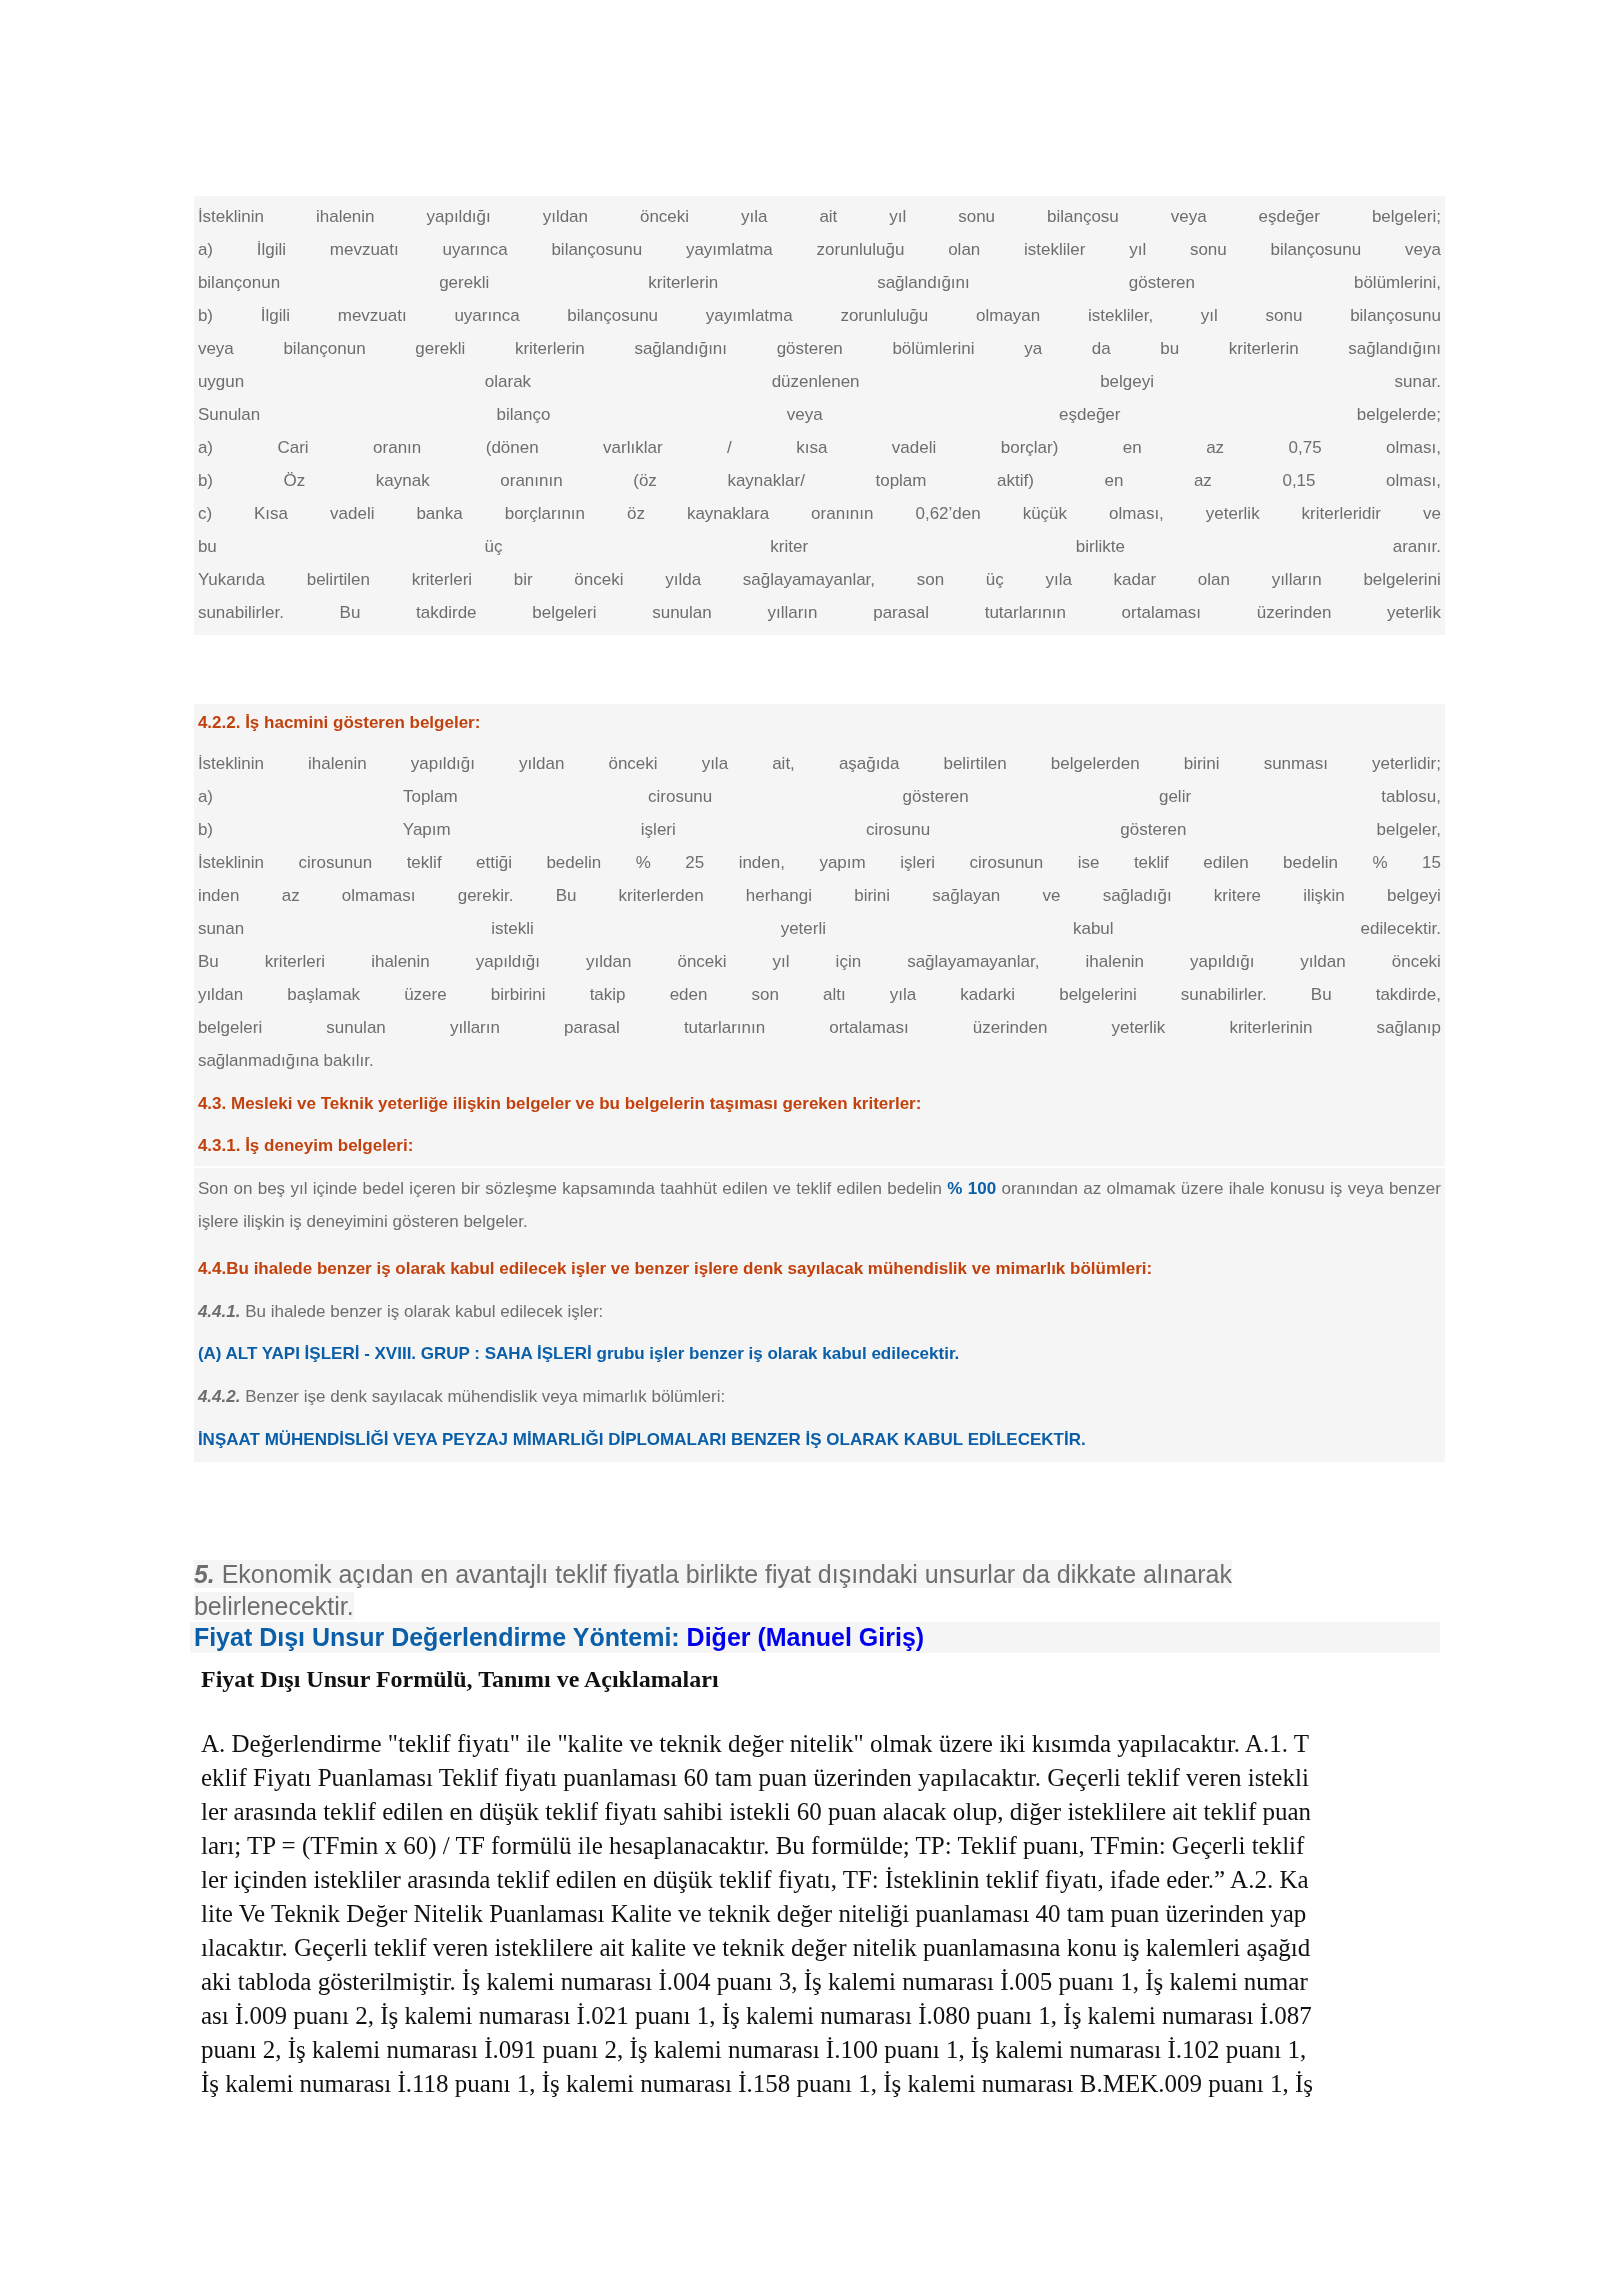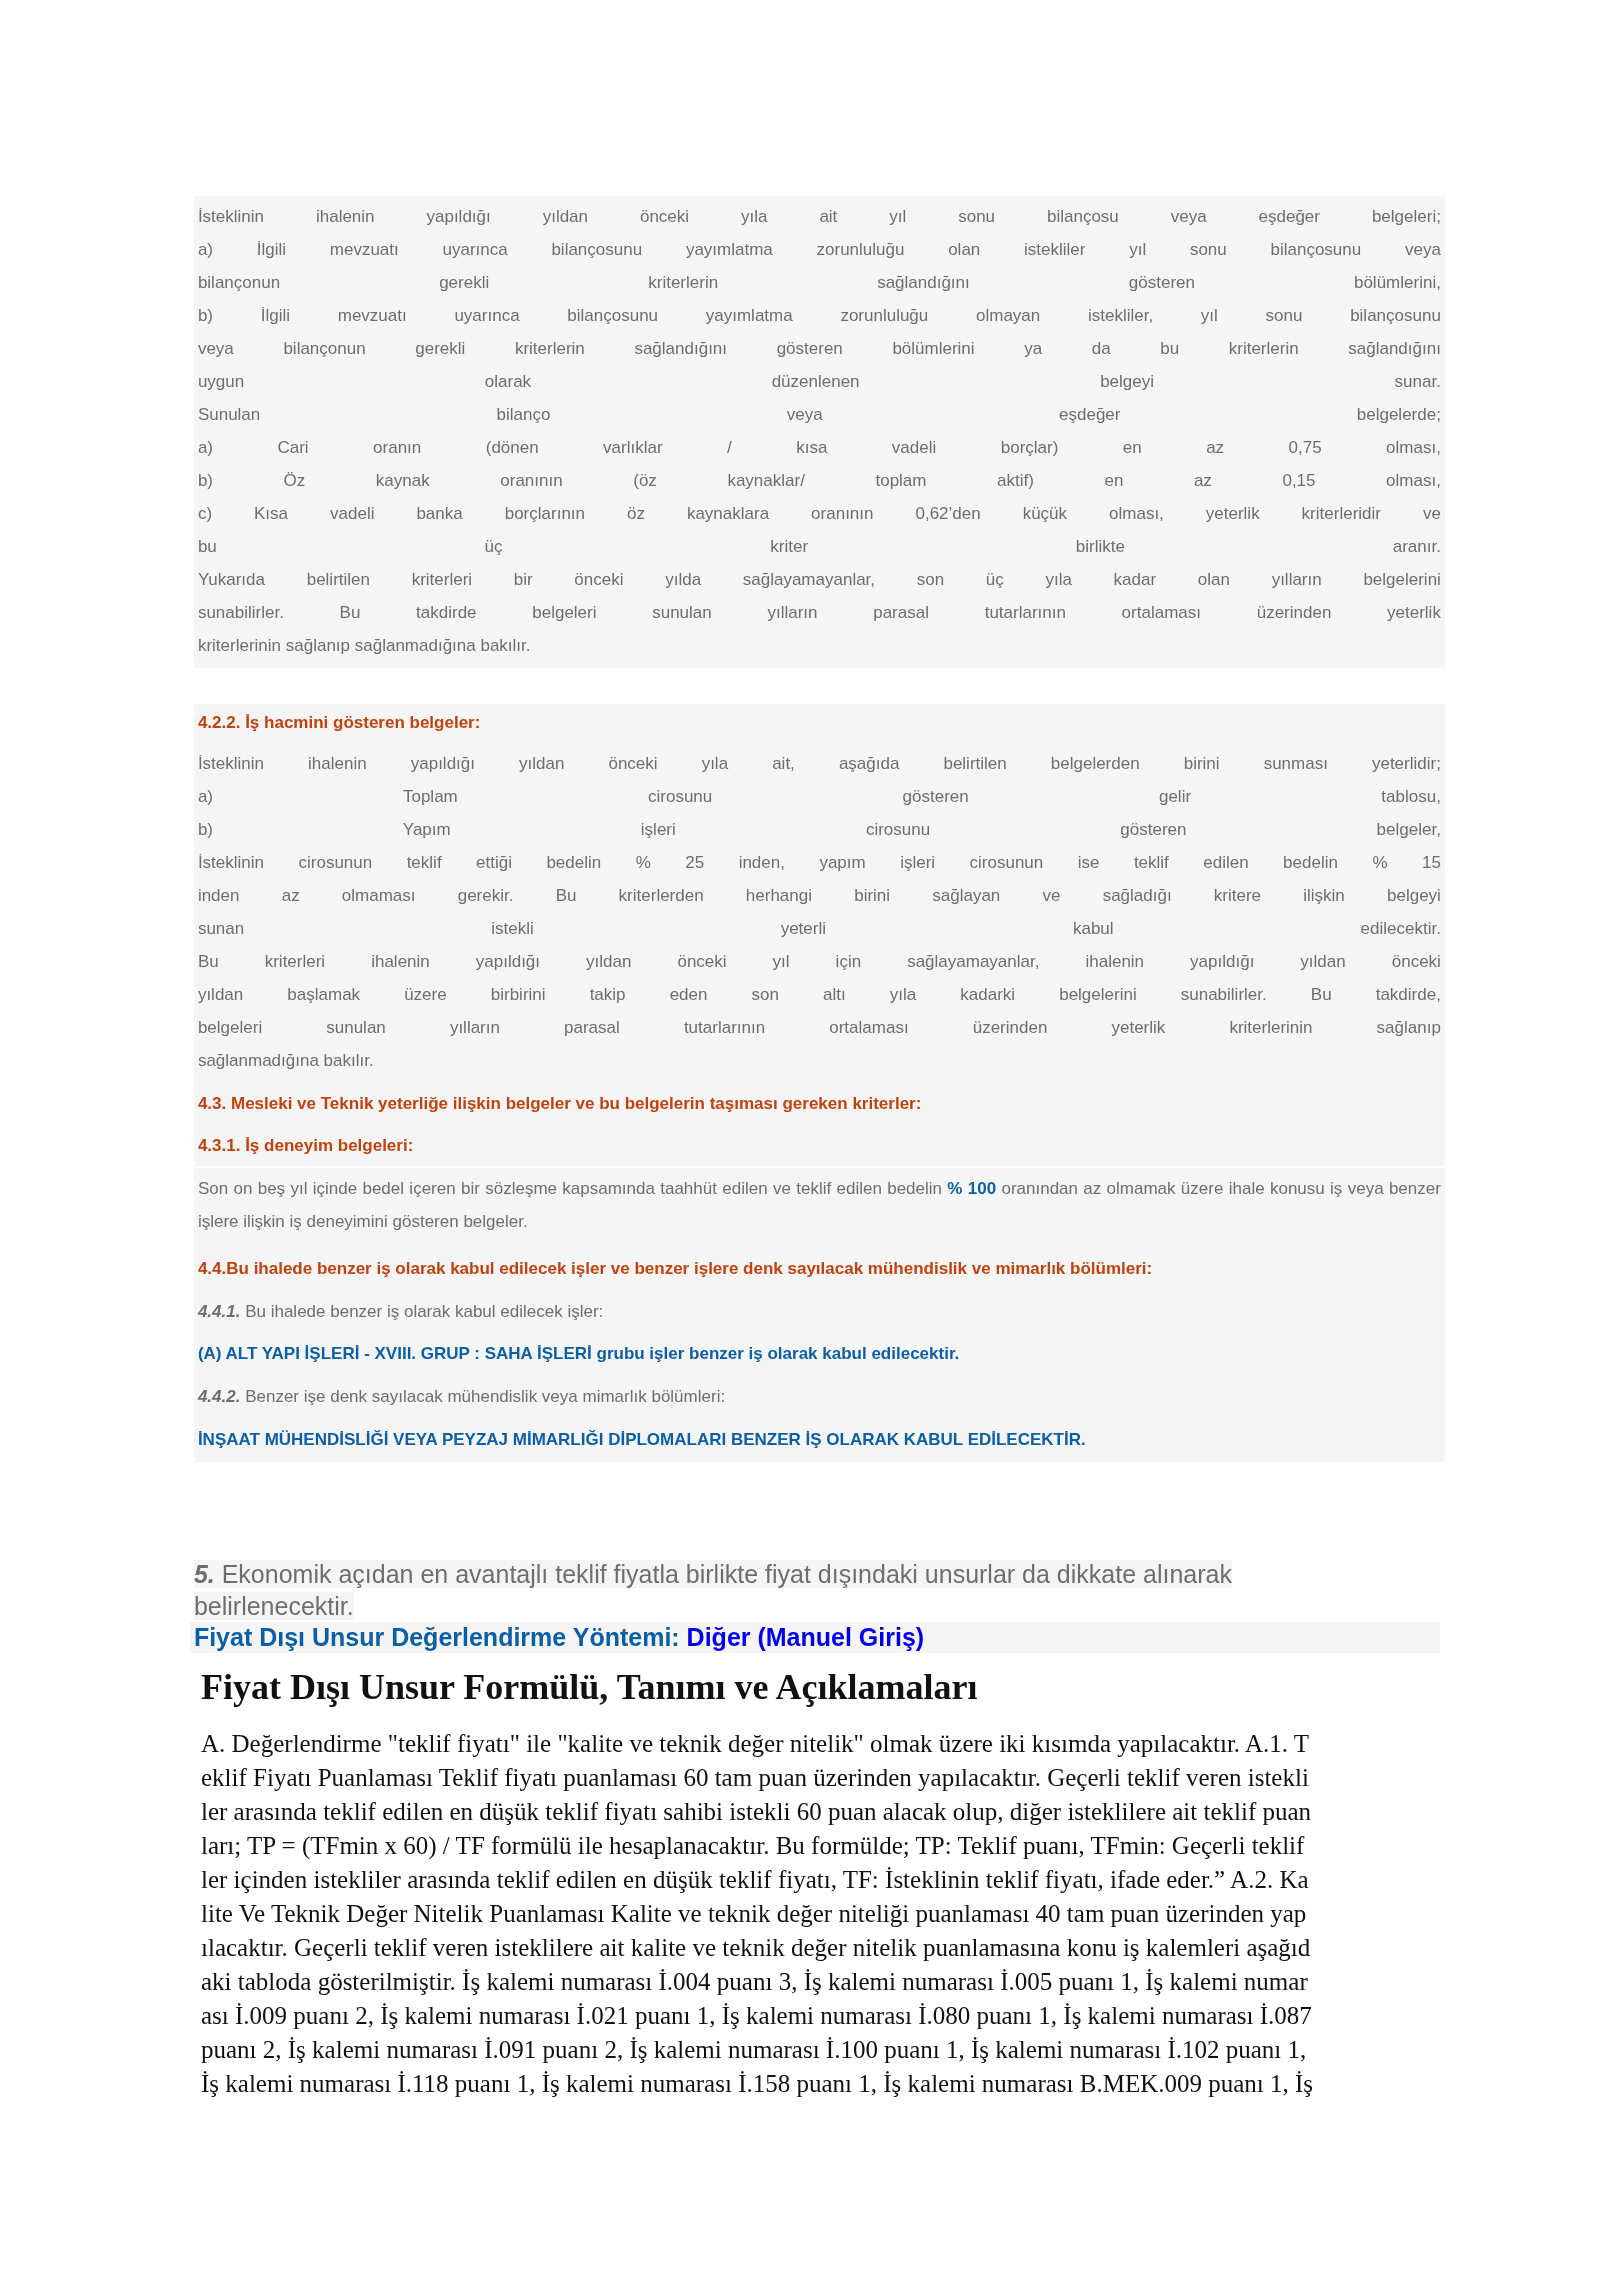--- a/index.html
+++ b/index.html
@@ -25,21 +25,21 @@
     .blue { color: #0b5fa8; font-weight: bold; }
     .blue-bright { color: #0000ee; font-weight: bold; }
 
     #block1 { top: 196px; padding: 3.9px 3.9px 5.9px 3.9px; }
     #block2 { top: 704px; padding: 2px 3.9px 5.9px 3.9px; }
     #block5 { left: 190px; width: 1137px; top: 1558px; font-size: 25px; line-height: 32px; padding: 0 3.9px; background: transparent; }
     #block5 .bg1 { background: #f5f5f5; display: inline; }
     #fiyat-bar { position: absolute; left: 190px; top: 1622px; width: 1250px; height: 31px; background: #f5f5f5; font-size: 25px; line-height: 31px; padding-left: 3.9px; box-sizing: border-box; }
 
     .serif-section { position: absolute; left: 201px; width: 1225px; color: #111; }
-    #serif-title { top: 1666px; font-size: 36px; font-weight: bold; font-family: "Liberation Serif", serif; }
+    #serif-title { top: 1666px; font-size: 24px; font-weight: bold; font-family: "Liberation Serif", serif; }
     #serif-body { top: 1727px; font-size: 25px; line-height: 34px; font-family: "Liberation Serif", serif; white-space: nowrap; }
     #serif-body .line { white-space: nowrap; }
 
     .gap-s { height: 9.8px; }
     .gap-m { height: 13.7px; }
     .sep { height: 2px; background: #ffffff; margin: 3.9px -3.9px; }
   </style>
 </head>
 <body>
 
@@ -53,21 +53,20 @@
         <div class="line justify-full">b) İlgili mevzuatı uyarınca bilançosunu yayımlatma zorunluluğu olmayan istekliler, yıl sonu bilançosunu</div>
         <div class="line justify-full">veya bilançonun gerekli kriterlerin sağlandığını gösteren bölümlerini ya da bu kriterlerin sağlandığını</div>
         <div class="line justify-full">uygun olarak düzenlenen belgeyi sunar.</div>
         <div class="line justify-full">Sunulan bilanço veya eşdeğer belgelerde;</div>
         <div class="line justify-full">a) Cari oranın (dönen varlıklar / kısa vadeli borçlar) en az 0,75 olması,</div>
         <div class="line justify-full">b) Öz kaynak oranının (öz kaynaklar/ toplam aktif) en az 0,15 olması,</div>
         <div class="line justify-full">c) Kısa vadeli banka borçlarının öz kaynaklara oranının 0,62’den küçük olması, yeterlik kriterleridir ve</div>
         <div class="line justify-full">bu üç kriter birlikte aranır.</div>
         <div class="line justify-full">Yukarıda belirtilen kriterleri bir önceki yılda sağlayamayanlar, son üç yıla kadar olan yılların belgelerini</div>
         <div class="line justify-full">sunabilirler. Bu takdirde belgeleri sunulan yılların parasal tutarlarının ortalaması üzerinden yeterlik</div>
-        <div class="line">kriterlerinin sağlanıp sağlanmadığına bakılır.</div>
       </div>
   </div>
 
   <div id="block2" class="gray-block sans">
     <div class="heading" style="margin-bottom:7.8px;">4.2.2. İş hacmini gösteren belgeler:</div>
     <div id="block2-lines">
         <div class="line justify-full">İsteklinin ihalenin yapıldığı yıldan önceki yıla ait, aşağıda belirtilen belgelerden birini sunması yeterlidir;</div>
         <div class="line justify-full">a) Toplam cirosunu gösteren gelir tablosu,</div>
         <div class="line justify-full">b) Yapım işleri cirosunu gösteren belgeler,</div>
         <div class="line justify-full">İsteklinin cirosunun teklif ettiği bedelin % 25 inden, yapım işleri cirosunun ise teklif edilen bedelin % 15</div>

